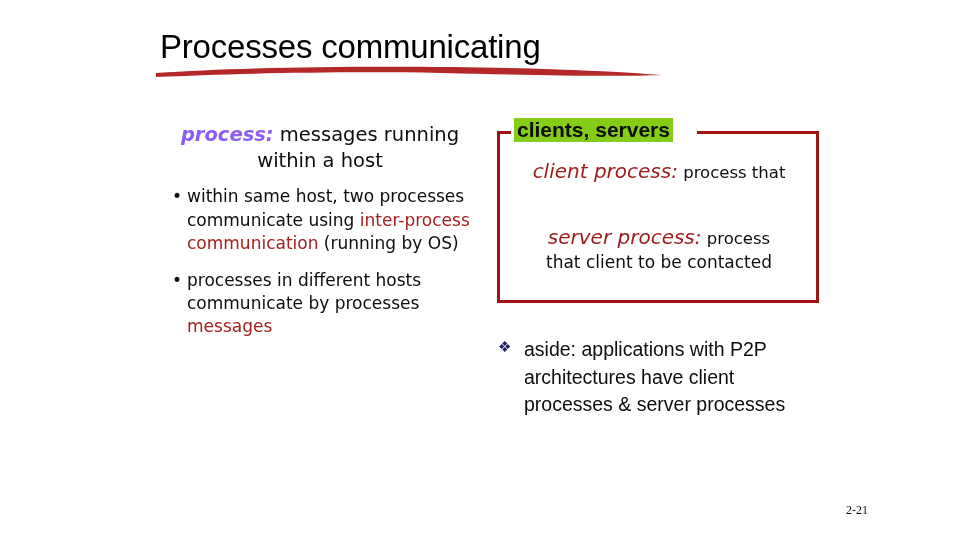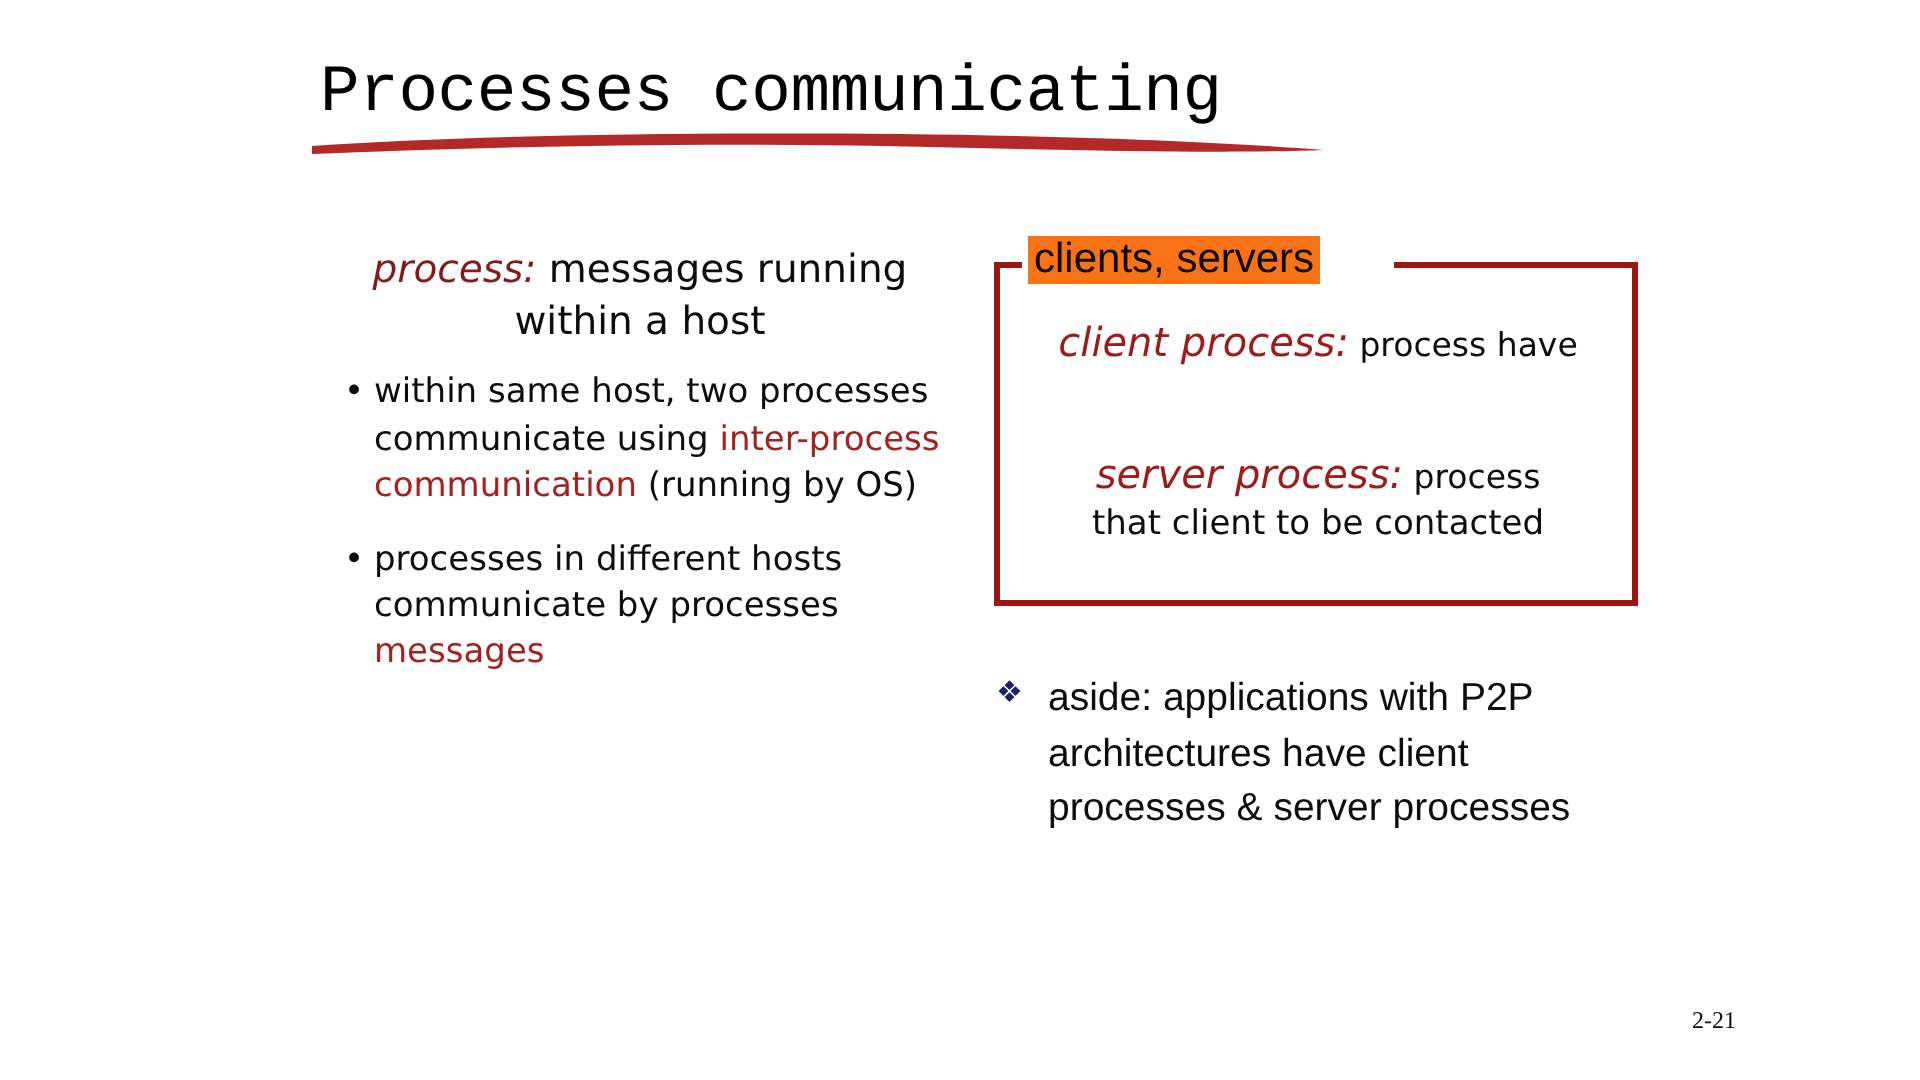--- a/index.html
+++ b/index.html
@@ -14,21 +14,21 @@
     overflow: hidden;
     font-family: "DejaVu Sans", sans-serif;
     -webkit-font-smoothing: antialiased;
   }
 
   
   #slide-title {
     position: absolute;
     left: 160px;
     top: 28px;
-    font-family: Liberation Mono, monospace;
+    font-family: Liberation Sans, sans-serif;
     font-size: 33px;
     font-weight: 400;
     letter-spacing: -0.2px;
     color: #000000;
     white-space: nowrap;
   }
   #title-underline {
     position: absolute;
     left: 150px;
     top: 60px;
@@ -47,23 +47,23 @@
   .lead-para {
     font-size: 19.5px;
     line-height: 1.32;
     color: #0d0d0d;
     text-align: center;
     padding-left: 6px;
     padding-right: 4px;
     margin-bottom: 12px;
   }
   .term-red {
-    color: #7f1d1d;
+    color: #8b5cf6;
     font-style: italic;
-    font-weight: 400;
+    font-weight: 700;
   }
   .bullet-row {
     display: flex;
     align-items: flex-start;
     margin-bottom: 14px;
     padding-left: 12px;
   }
   .bullet-dot {
     flex: 0 0 auto;
     width: 15px;
@@ -99,24 +99,24 @@
   #box-bottom { left: 7px;   top: 185px; width: 322px; height: 3px; }
   #box-top-left  { left: 7px;   top: 16px; width: 14px;  height: 3px; }
   #box-top-right { left: 207px; top: 16px; width: 122px; height: 3px; }
 
   #clients-servers-heading {
     position: absolute;
     left: 24px;
     top: 3px;
     font-family: "Liberation Sans", sans-serif;
     font-size: 21px;
-    font-weight: 400;
+    font-weight: 700;
     color: #0d0d0d;
     white-space: nowrap;
-    background: #f97316;
+    background: #84cc16;
     padding: 0 3px;
   }
 
   .box-para {
     position: absolute;
     left: 16px;
     width: 306px;
     text-align: center;
     color: #0d0d0d;
   }
@@ -204,21 +204,21 @@
 
   <div class="box-edge" id="box-top-left"></div>
   <div class="box-edge" id="box-top-right"></div>
   <div class="box-edge" id="box-left"></div>
   <div class="box-edge" id="box-right"></div>
   <div class="box-edge" id="box-bottom"></div>
 
   <div id="clients-servers-heading">clients, servers</div>
 
   <div class="box-para" id="client-process-para">
-    <span class="box-term">client process:</span><span class="box-def"> process have</span>
+    <span class="box-term">client process:</span><span class="box-def"> process that</span>
   </div>
 
   <div class="box-para" id="server-process-para">
     <span class="box-term">server process:</span><span class="box-def"> process</span>
     <span class="box-line2">that client to be contacted</span>
   </div>
 
 </div>
 
 <div id="aside-block">

